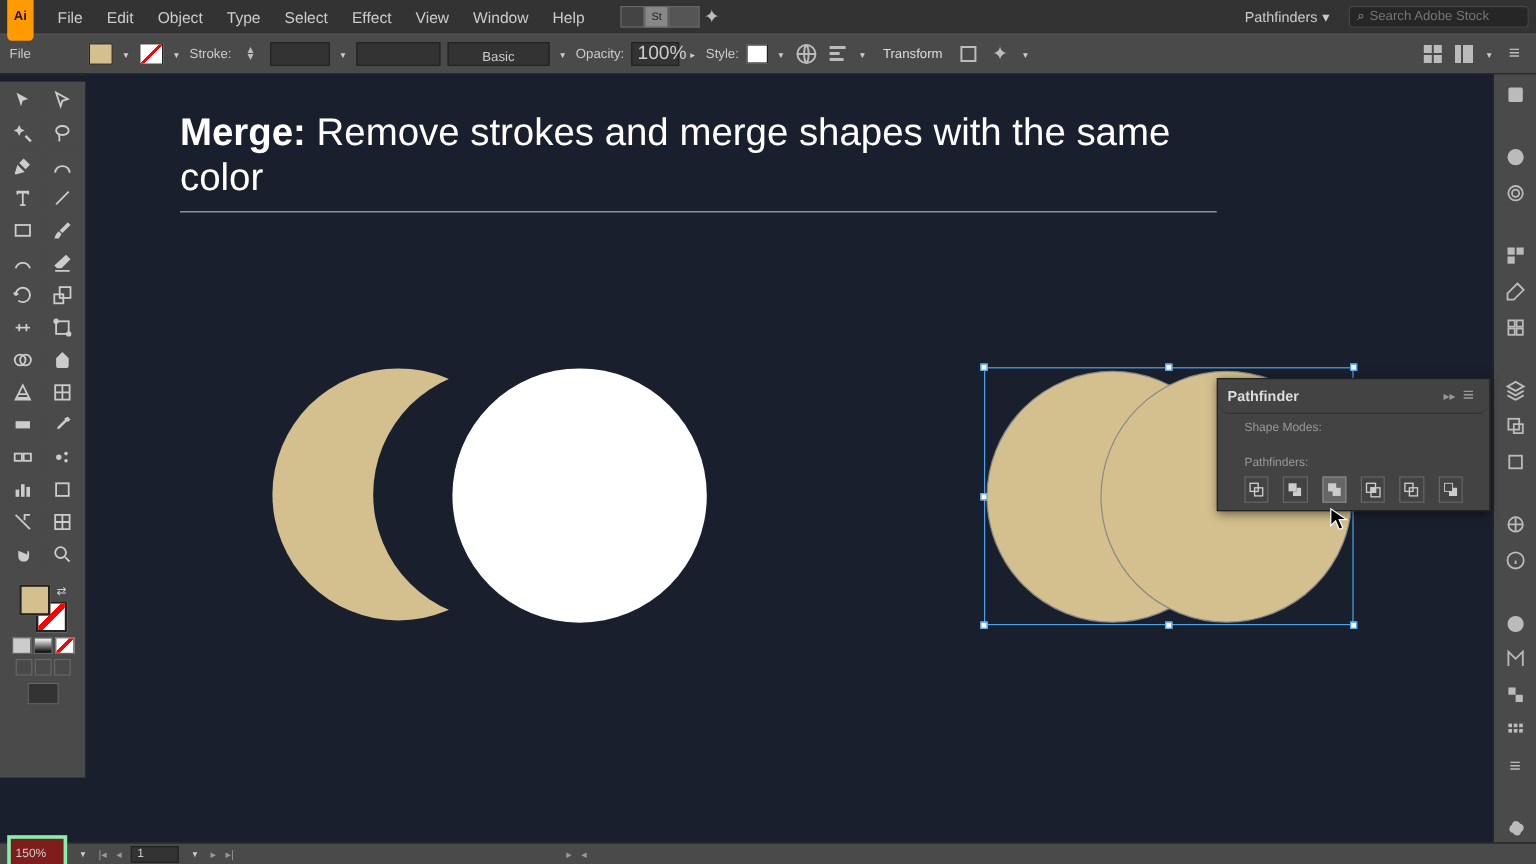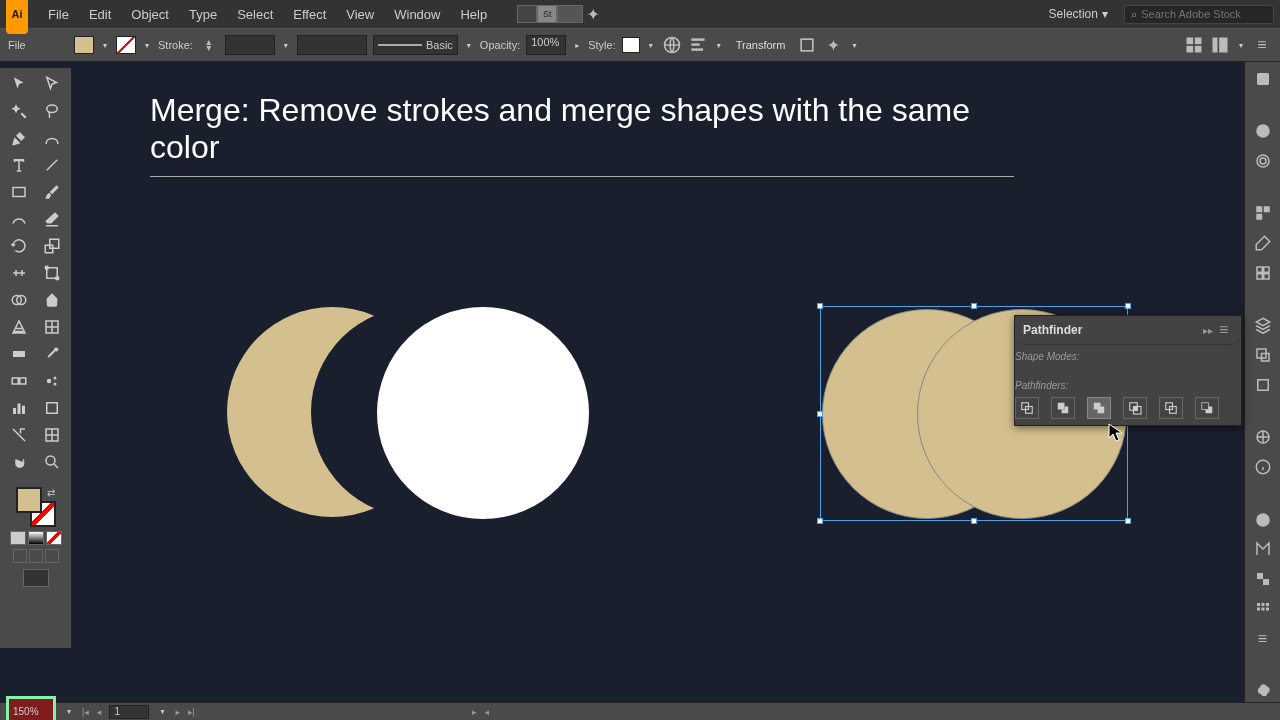--- a/index.html
+++ b/index.html
@@ -16,23 +16,23 @@
 .search-box input { background: transparent; border: none; color: #999; font-size: 11px; width: 100%; outline: none; }
 
 
 .controlbar { height: 34px; background: #4a4a4a; border-top: 1px solid #555; border-bottom: 1px solid #222; display: flex; align-items: center; padding: 0 8px; gap: 6px; }
 .ctrl-label { color: #ccc; font-size: 11px; }
 .fill-swatch { width: 20px; height: 18px; background: #d4c08e; border: 1px solid #222; }
 .stroke-swatch { width: 20px; height: 18px; background: #fff; border: 1px solid #222; position: relative; }
 .stroke-swatch::after { content: ''; position: absolute; top: 0; left: 0; right: 0; bottom: 0; background: linear-gradient(135deg, transparent 45%, red 45%, red 55%, transparent 55%); }
 .dropdown-arrow { width: 10px; height: 10px; color: #ccc; font-size: 8px; display: inline-flex; align-items: center; justify-content: center; }
 .stroke-input { width: 50px; height: 20px; background: #333; border: 1px solid #222; }
-.basic-box { width: 85px; height: 20px; background: #333; border: 1px solid #222; display: flex; align-items: center; padding: 0 4px; gap: 4px; }
+.basic-box { width: 85px; height: 20px; background: #333; border: 1px solid #222; display: flex; align-items: center; padding: 0 4px; gap: 4px; flex-direction: column; }
 .basic-line { flex: 1; height: 2px; background: #aaa; }
-.opacity-input { width: 40px; height: 20px; background: #333; border: 1px solid #222; color: #ccc; font-size: 11px; padding: 0 4px; }
+.opacity-input { width: 40px; height: 20px; background: #333; border: 1px solid #222; color: #ccc; font-size: 16px; padding: 0 4px; }
 .mini-swatch { width: 18px; height: 16px; background: #fff; border: 1px solid #222; }
 .ctrl-icon { width: 20px; height: 20px; color: #bbb; display: inline-flex; align-items: center; justify-content: center; }
 .transform-label { color: #ddd; font-size: 11px; margin: 0 6px; }
 .controlbar-right { margin-left: auto; display: flex; align-items: center; gap: 6px; }
 
 
 .toolbox { position: absolute; left: 0; top: 68px; width: 72px; background: #4a4a4a; border-right: 1px solid #222; display: flex; flex-direction: column; padding: 4px; height: 580px; }
 .tool-row { display: flex; gap: 3px; margin-bottom: 3px; }
 .tool { width: 30px; height: 24px; background: #4a4a4a; border: 1px solid transparent; display: flex; align-items: center; justify-content: center; color: #ccc; cursor: pointer; }
 .tool svg { width: 18px; height: 18px; }
@@ -44,21 +44,21 @@
 .swap-arrow { position: absolute; top: 0; right: 0; font-size: 10px; color: #ccc; }
 .mini-row { display: flex; gap: 2px; justify-content: center; margin-top: 4px; }
 .mini-sq { width: 16px; height: 14px; border: 1px solid #666; }
 .screen-section { margin-top: 6px; display: flex; justify-content: center; }
 .screen-mini { width: 26px; height: 18px; background: #333; border: 1px solid #666; }
 
 
 .canvas { position: absolute; left: 72px; top: 62px; right: 36px; bottom: 18px; background: #1a1f2e; }
 .title-line { position: absolute; top: 30px; left: 78px; right: 230px; }
 .title-text { color: #fff; font-size: 32px; font-weight: 300; }
-.title-bold { font-weight: normal; }
+.title-bold { font-weight: bold; }
 .title-hr { border: none; border-bottom: 1px solid #aaa; margin-top: 10px; }
 
 .crescent { position: absolute; top: 245px; left: 155px; width: 150px; height: 210px; }
 .crescent-fill { width: 210px; height: 210px; background: #d4c08e; border-radius: 50%; }
 .crescent-cut { position: absolute; top: 0; left: 84px; width: 210px; height: 210px; background: #1a1f2e; border-radius: 50%; }
 .white-circle { position: absolute; top: 245px; left: 305px; width: 212px; height: 212px; background: #fff; border-radius: 50%; }
 
 .merged-shape { position: absolute; top: 245px; left: 750px; width: 305px; height: 215px; }
 .merged-1 { position: absolute; width: 210px; height: 210px; background: #d4c08e; border-radius: 50%; left: 0; top: 2px; border: 1px solid #888; }
 .merged-2 { position: absolute; width: 210px; height: 210px; background: #d4c08e; border-radius: 50%; left: 95px; top: 2px; border: 1px solid #888; }
@@ -71,21 +71,21 @@
 .right-icon { width: 24px; height: 24px; color: #bbb; display: flex; align-items: center; justify-content: center; cursor: pointer; }
 .right-icon svg { width: 18px; height: 18px; }
 .right-gap { height: 16px; }
 
 
 .pathfinder-panel { position: absolute; top: 315px; right: 38px; width: 228px; background: #434343; border: 1px solid #222; box-shadow: 0 2px 8px rgba(0,0,0,0.5); }
 .pf-header { display: flex; align-items: center; padding: 5px 8px; border-bottom: 1px solid #333; border-radius: 10px; }
 .pf-title { color: #ddd; font-size: 12px; font-weight: bold; flex: 1; }
 .pf-arrows { color: #999; font-size: 10px; margin-right: 6px; cursor: pointer; }
 .pf-menu { width: 14px; color: #999; cursor: pointer; }
-.pf-section { padding: 6px 0; font-style: italic; }
+.pf-section { padding: 6px 22px; }
 .pf-label { color: #999; font-size: 10px; margin-bottom: 6px; }
 .pf-row { display: flex; gap: 12px; align-items: center; }
 .pf-btn { width: 24px; height: 22px; border: 1px solid #666; display: flex; align-items: center; justify-content: center; cursor: pointer; color: #ccc; }
 .pf-btn.active { background: #666; border-color: #888; }
 .pf-btn svg { width: 18px; height: 18px; }
 .expand-btn { color: #666; font-size: 10px; padding: 2px 6px; border: 1px solid #555; }
 
 
 .cursor { position: absolute; z-index: 100; }
 
@@ -109,21 +109,21 @@
   <div class="menu-item">Effect</div>
   <div class="menu-item">View</div>
   <div class="menu-item">Window</div>
   <div class="menu-item">Help</div>
   <span class="small-icon" style="margin-left:20px;background:#444"></span>
   <span class="small-icon" style="background:#888;color:#222;font-size:9px;display:inline-flex;align-items:center;justify-content:center">St</span>
   <span class="small-icon" style="width:26px"></span>
   <span class="ctrl-icon">✦</span>
   <div class="menubar-right">
     <div class="workspace-select">
-      <span>Selection</span>
+      <span>Pathfinders</span>
       <span>▾</span>
     </div>
     <div class="search-box">
       <span style="color:#999;font-size:11px;margin-right:4px">⌕</span>
       <input placeholder="Search Adobe Stock" style="">
     </div>
   </div>
 </div>
 
 <div class="controlbar">

